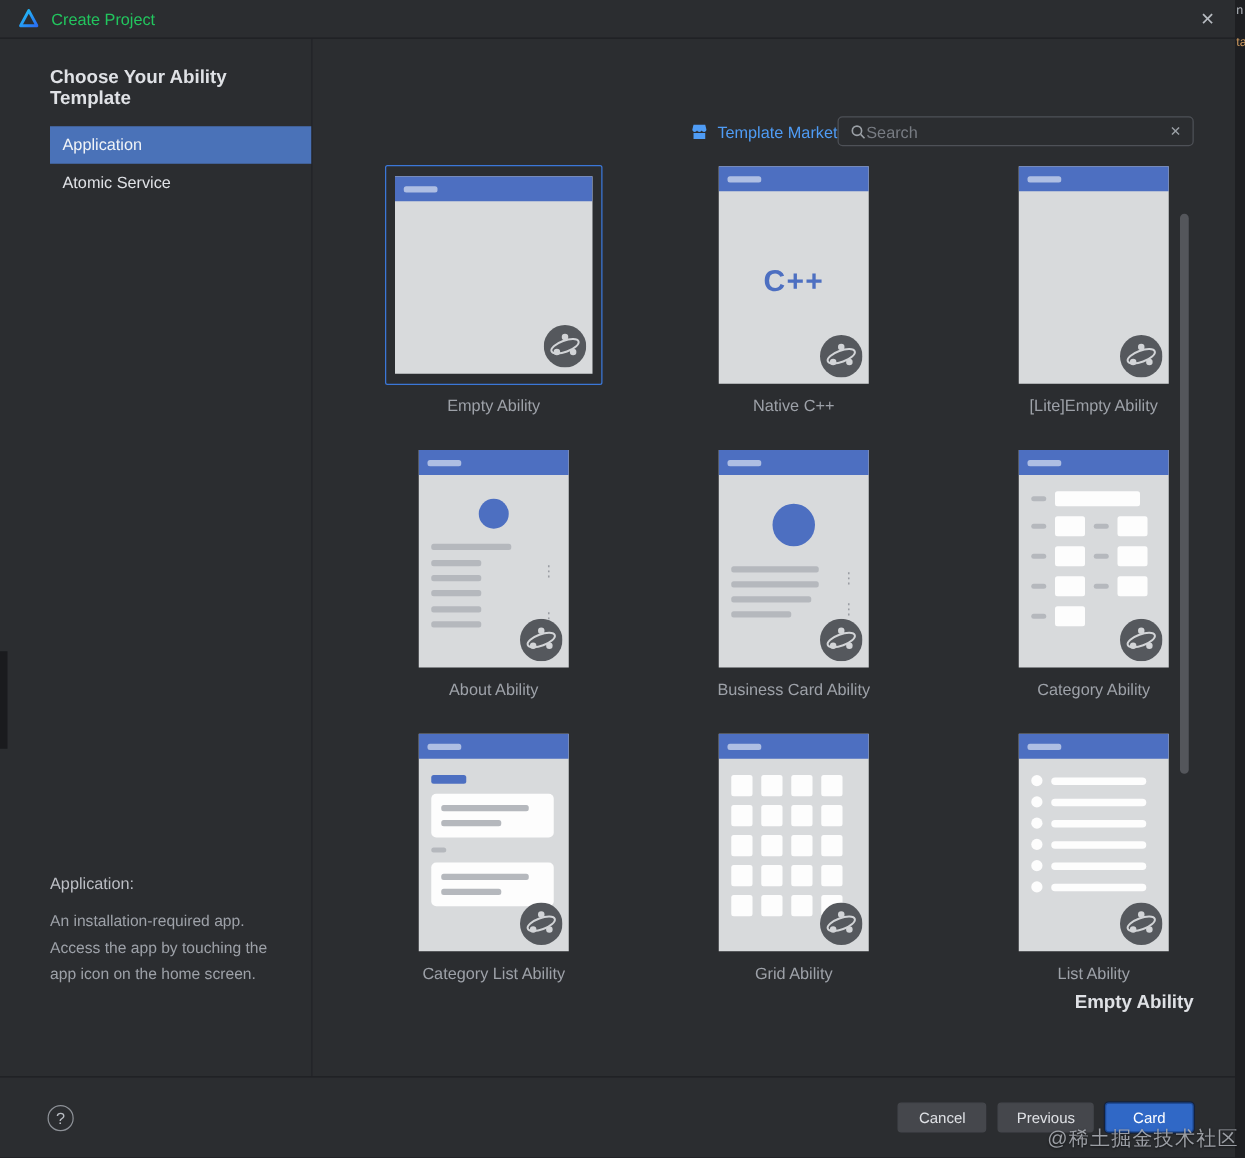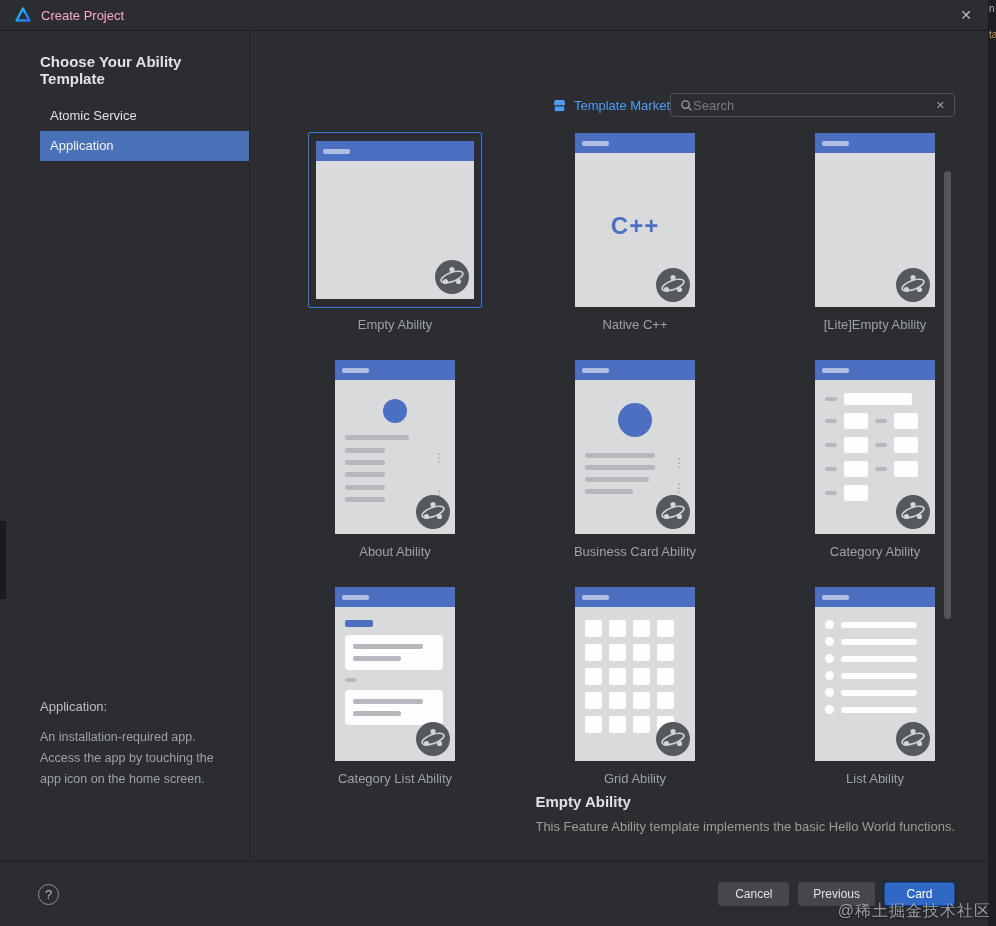--- a/index.html
+++ b/index.html
@@ -8,21 +8,21 @@
 
   .screen { position: relative; width: 996px; height: 926px; }
 
   .dialog { position: absolute; left: 0; top: 0; width: 988px; height: 926px;
             background: #2b2d30; display: flex; flex-direction: column; }
 
   
   .titlebar { flex: 0 0 31px; border-bottom: 1px solid #1e1f22; display: flex;
               align-items: center; padding: 0 10px 0 15px; gap: 10px; }
   .app-logo { width: 16px; height: 16px; display: flex; }
-  .dialog-title { font-size: 13px; color: #f9a8d4; }
+  .dialog-title { font-size: 13px; color: #22c55e; }
   .close-btn { margin-left: auto; width: 24px; height: 24px; display: flex; align-items: center;
                justify-content: center; color: #b7bbc1; font-size: 14px; cursor: default; }
 
   
   .content { flex: 1; display: flex; min-height: 0; }
 
   .sidebar { flex: 0 0 250px; width: 250px; border-right: 1px solid #222327;
              padding-top: 22px; position: relative; }
   .sidebar-heading { margin-left: 40px; font-size: 15px; font-weight: bold; color: #dfe1e5; }
   .nav { margin-top: 14px; }
@@ -137,22 +137,22 @@
       </span>
       <span class="dialog-title">Create Project</span>
       <span class="close-btn">✕</span>
     </div>
 
     <div class="content">
 
       <aside class="sidebar">
         <div class="sidebar-heading">Choose Your Ability Template</div>
         <div class="nav">
+          <div class="nav-item selected">Application</div>
           <div class="nav-item">Atomic Service</div>
-          <div class="nav-item selected">Application</div>
         </div>
         <div class="sidebar-info">
           <div class="info-title">Application:</div>
           <div class="info-text">An installation-required app.
 Access the app by touching the
 app icon on the home screen.</div>
         </div>
       </aside>
 
       <section class="main">
@@ -488,21 +488,20 @@
     <div class="card-label">List Ability</div>
   </div>
 </div>
 
         <div class="scrollbar">
           <div class="scroll-thumb"></div>
         </div>
 
         <div class="detail">
           <div class="detail-title">Empty Ability</div>
-          <div class="detail-desc">This Feature Ability template implements the basic Hello World functions.</div>
         </div>
       </section>
     </div>
 
     <div class="footer">
       <div class="help">
         <span>?</span>
       </div>
       <div class="footer-buttons">
         <button class="btn secondary">Cancel</button>

